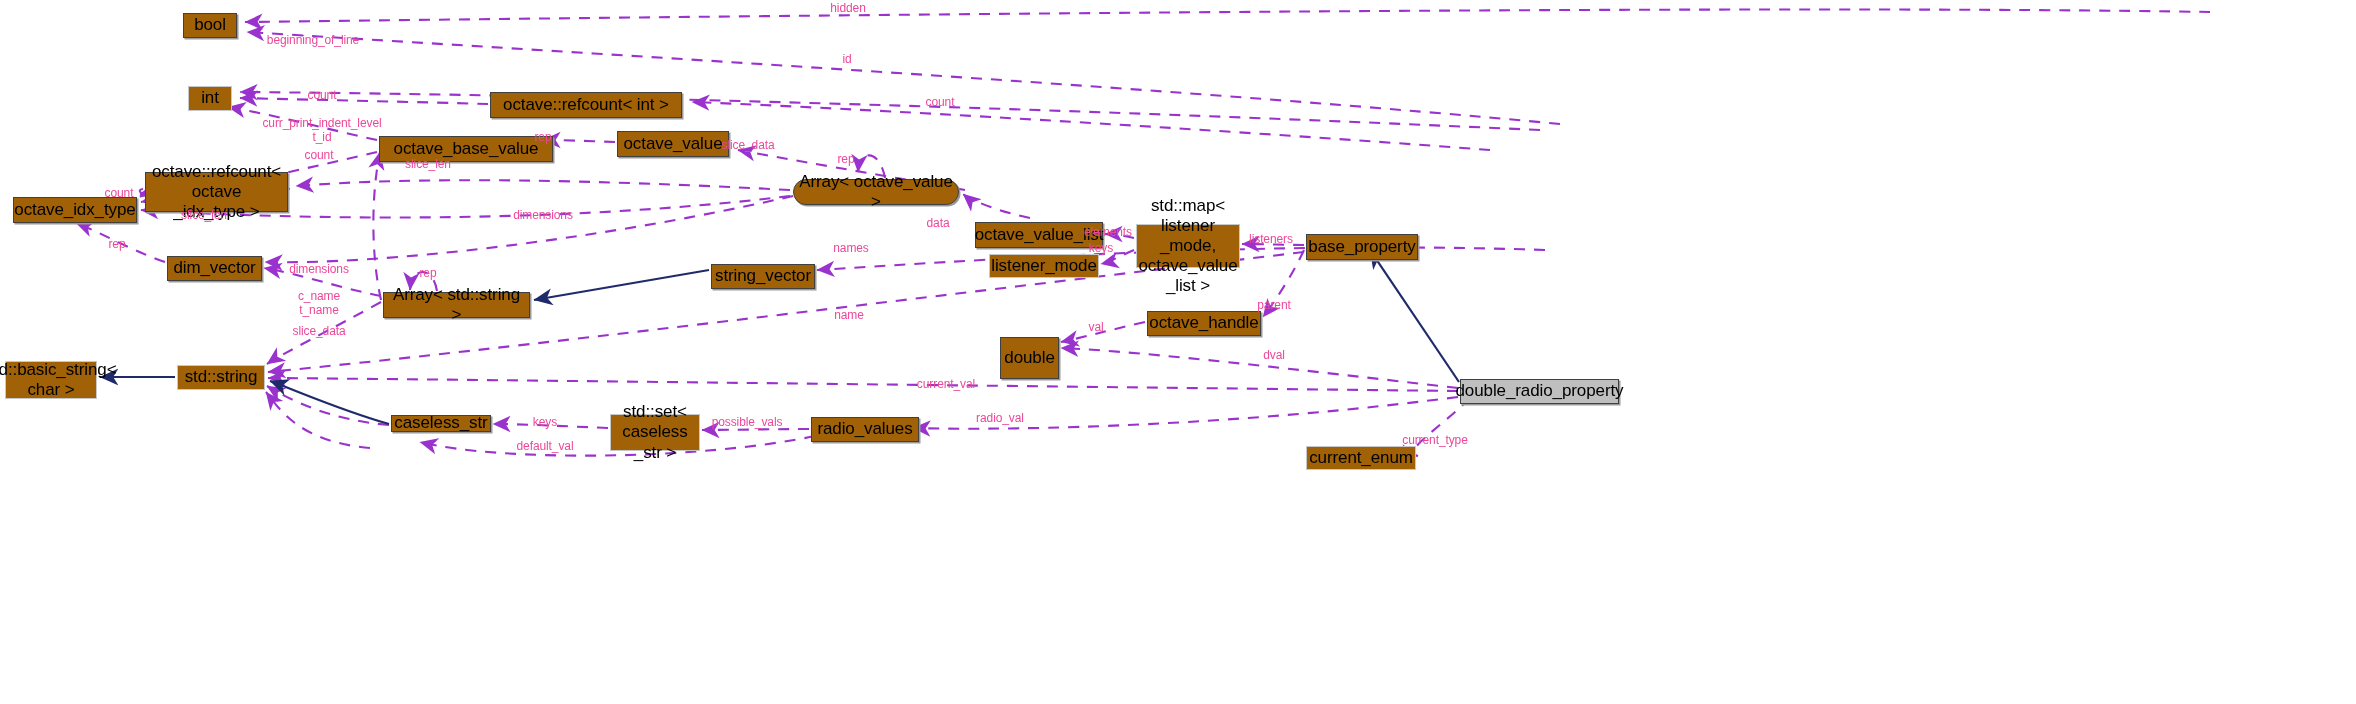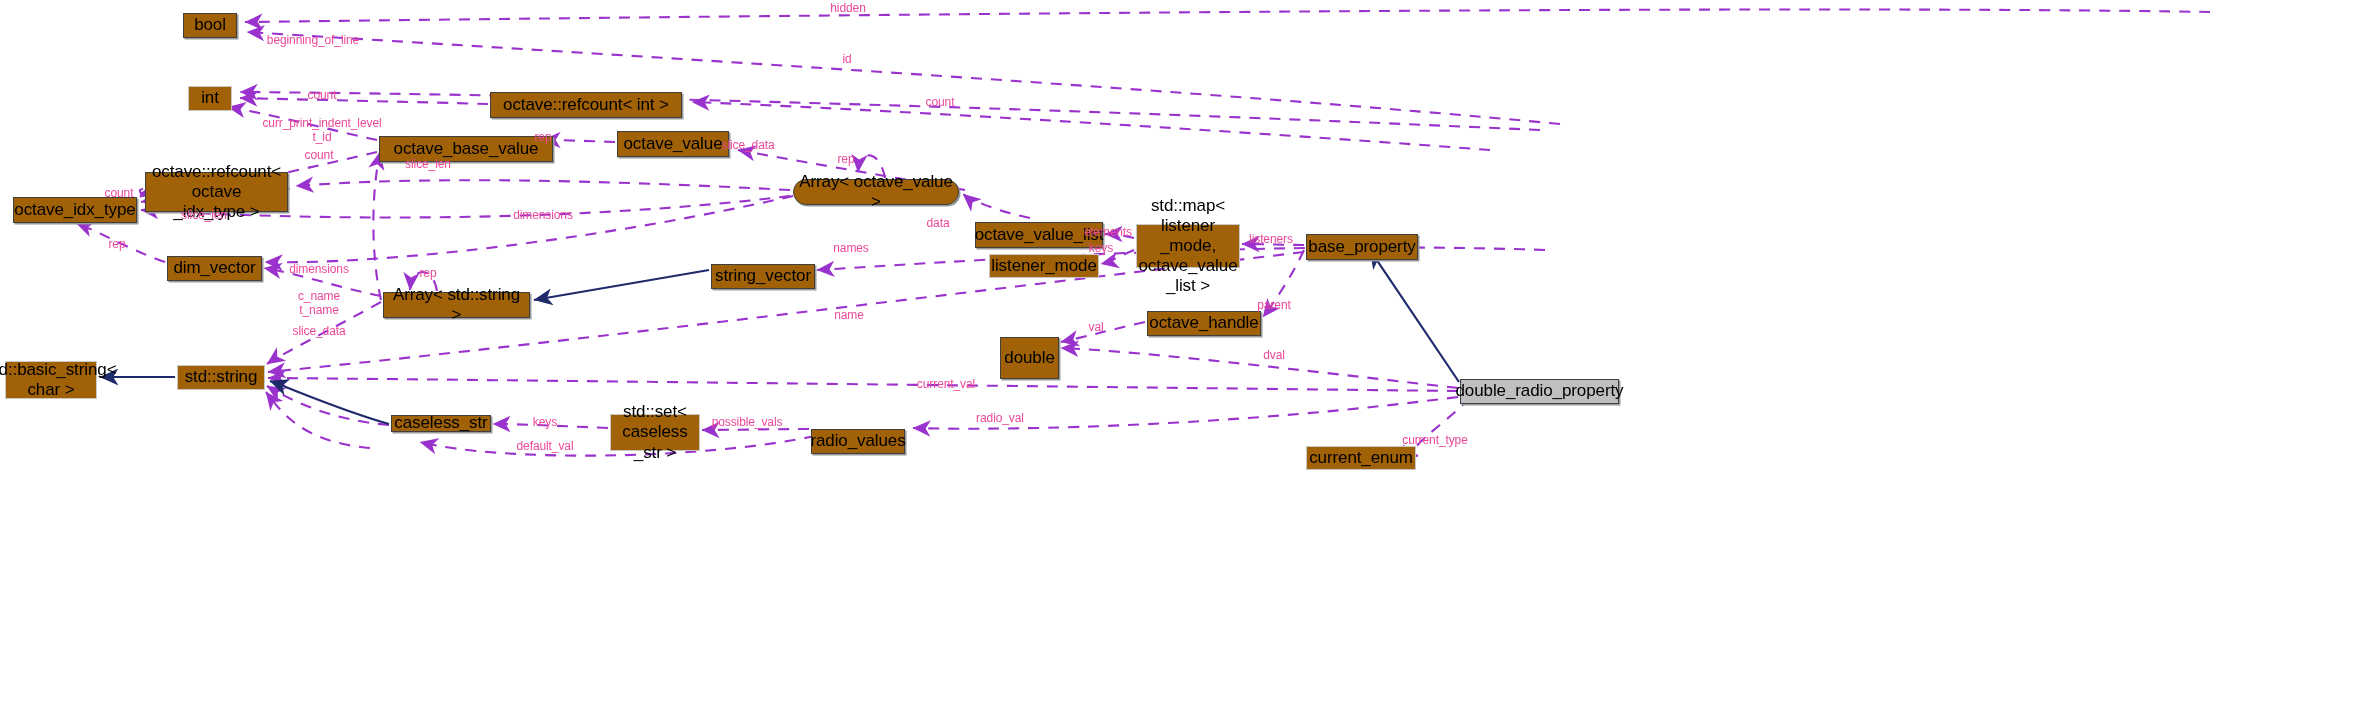--- a/index.html
+++ b/index.html
@@ -178,21 +178,21 @@
       <div class="node solid" style="left: 383px; top: 292px; width: 147px; height: 26px;">Array&lt; std::string &gt;</div>
       <div class="node solid" style="left: 1147px; top: 311px; width: 114px; height: 25px;">octave_handle</div>
       <div class="node solid" style="left: 1000px; top: 337px; width: 59px; height: 42px;">double</div>
       <div class="node light" style="left: 5px; top: 361px; width: 92px; height: 38px;">std::basic_string&lt;
 char &gt;</div>
       <div class="node light" style="left: 177px; top: 365px; width: 88px; height: 25px;">std::string</div>
       <div class="node highlight" style="left: 1460px; top: 379px; width: 159px; height: 25px;">double_radio_property</div>
       <div class="node solid" style="left: 391px; top: 415px; width: 100px; height: 17px;">caseless_str</div>
       <div class="node light" style="left: 610px; top: 414px; width: 90px; height: 37px;">std::set&lt; caseless
 _str &gt;</div>
-      <div class="node solid" style="left: 811px; top: 417px; width: 94px; height: 25px; margin-top: 12px;">radio_values</div>
+      <div class="node solid" style="left: 811px; top: 417px; width: 108px; height: 25px;">radio_values</div>
       <div class="node light" style="left: 1306px; top: 446px; width: 110px; height: 24px;">current_enum</div>
     </div>
   <div id="label-layer">
       <div class="edge-label" style="left: 848px; top: 1px;">hidden</div>
       <div class="edge-label" style="left: 313px; top: 33px;">beginning_of_line</div>
       <div class="edge-label" style="left: 847px; top: 52px;">id</div>
       <div class="edge-label" style="left: 322px; top: 88px;">count</div>
       <div class="edge-label" style="left: 940px; top: 95px;">count</div>
       <div class="edge-label" style="left: 322px; top: 116px;">curr_print_indent_level
 t_id</div>

